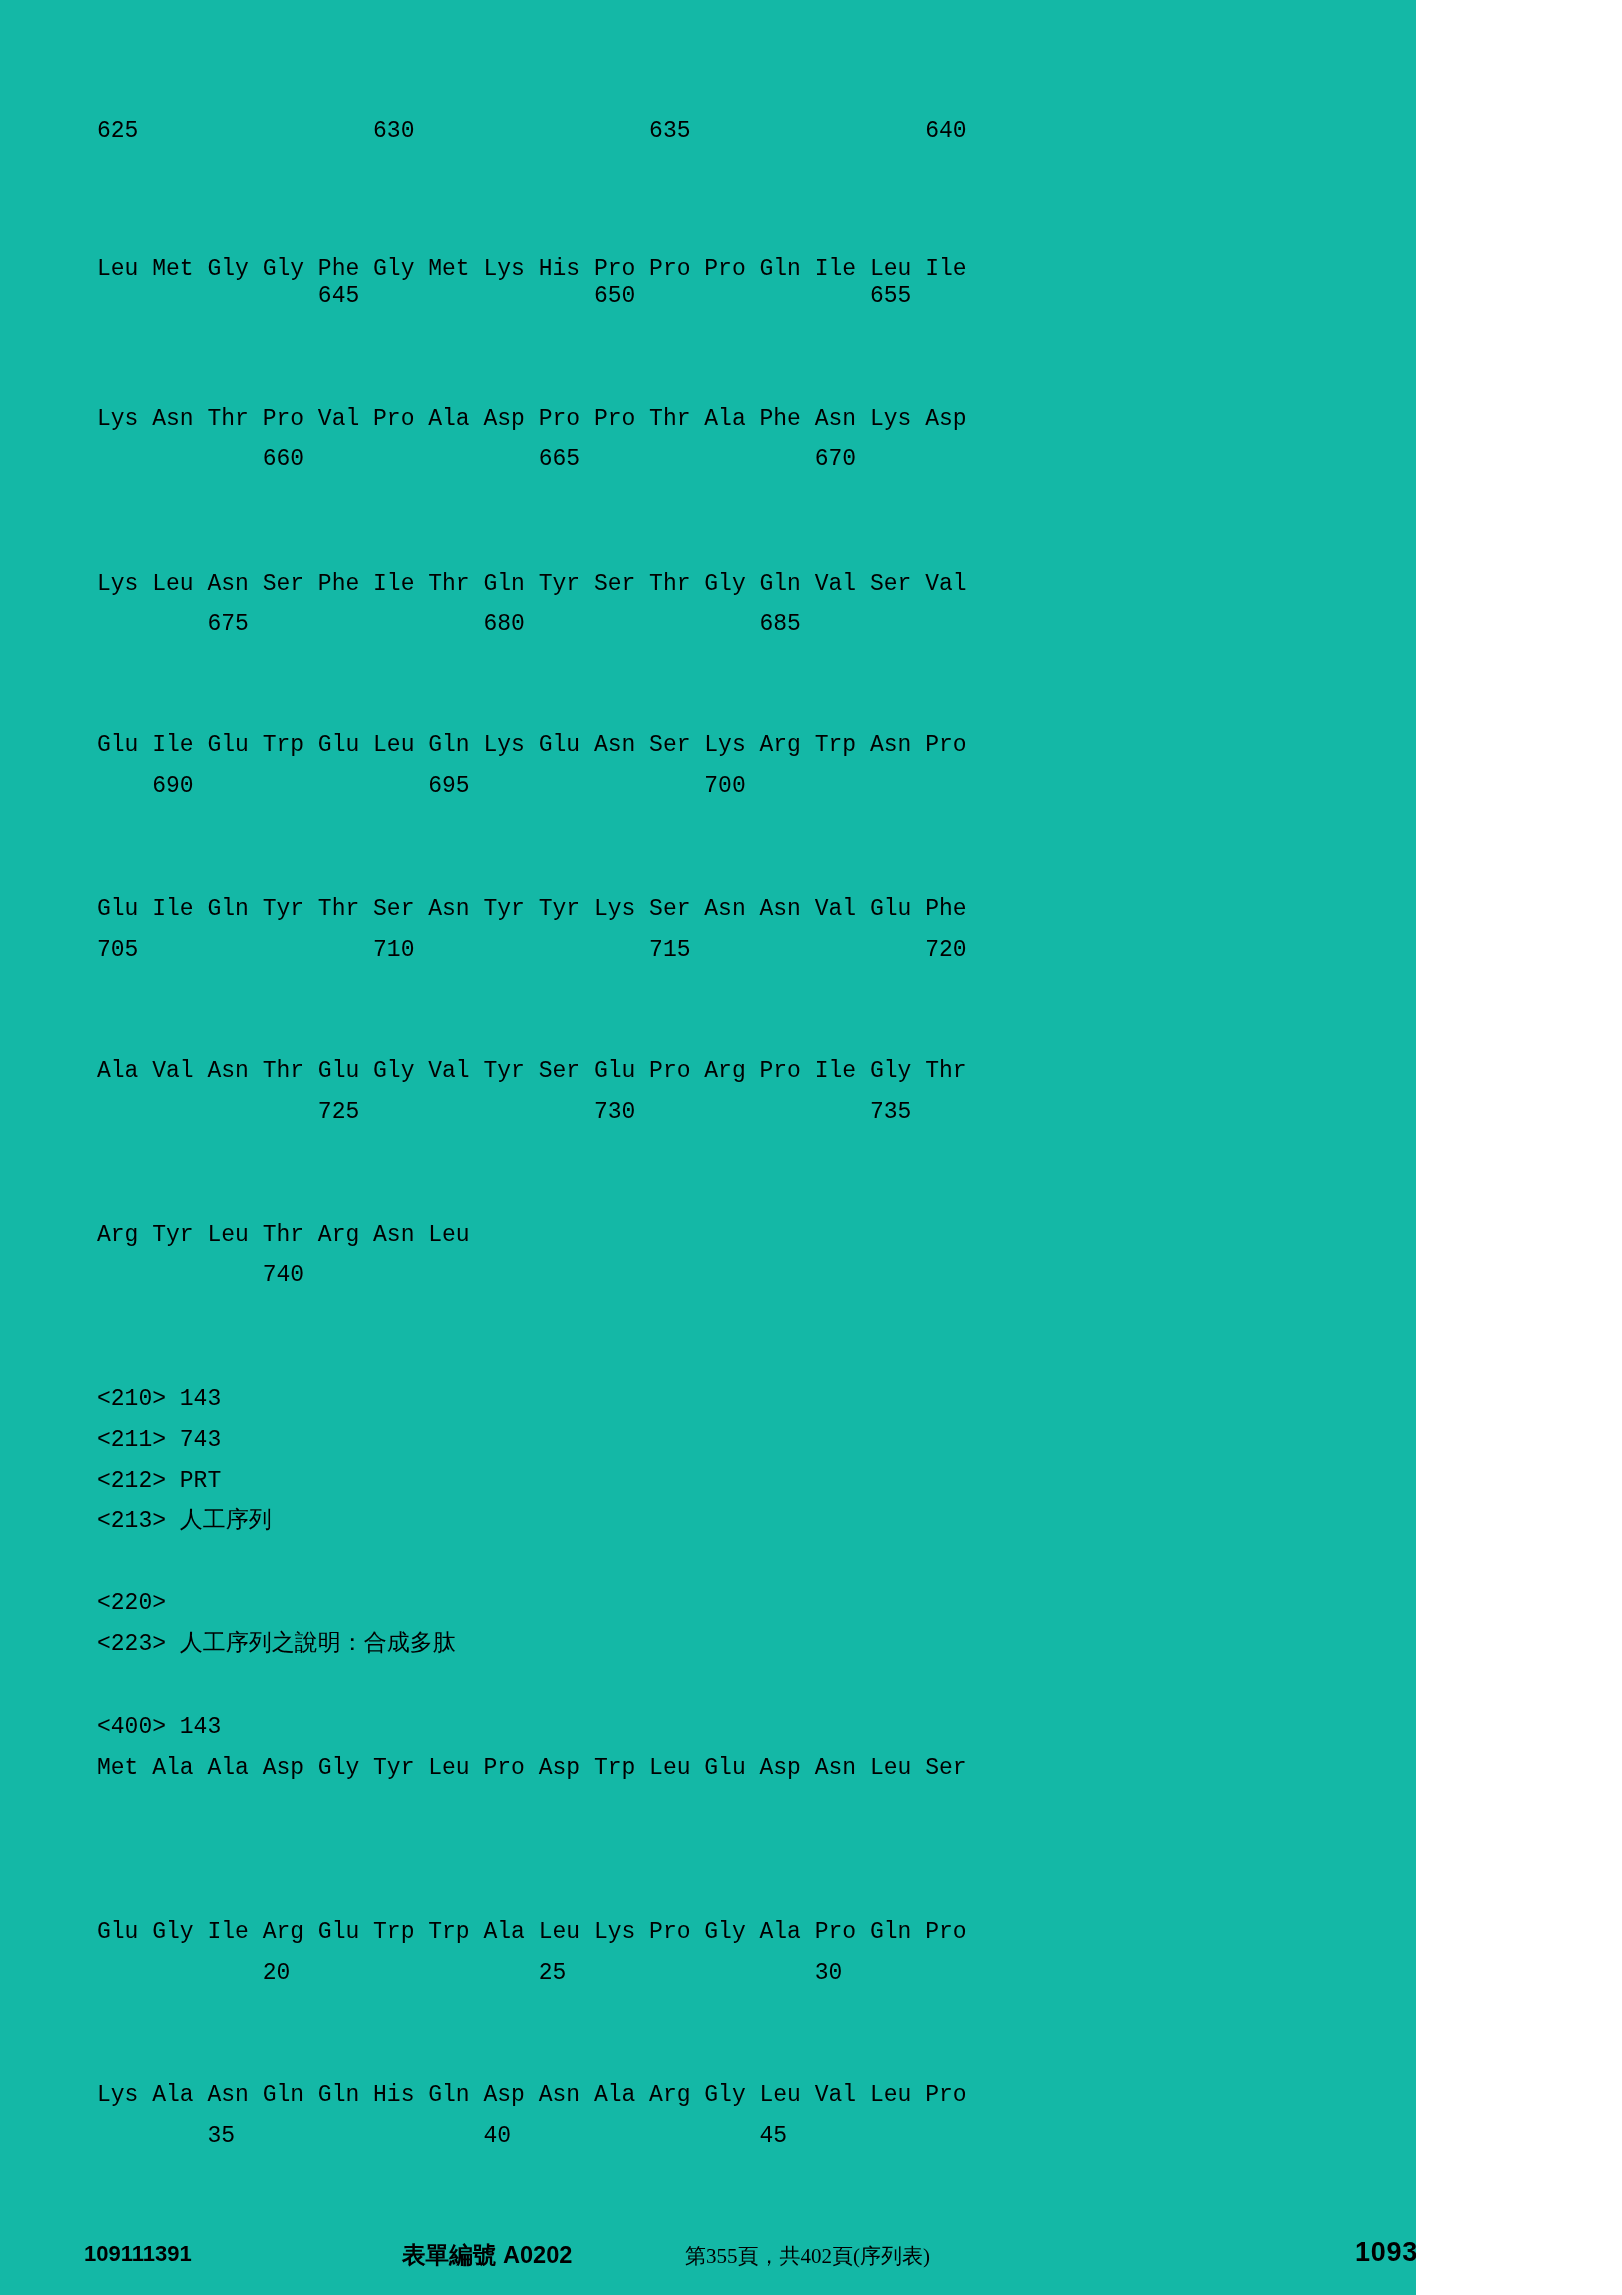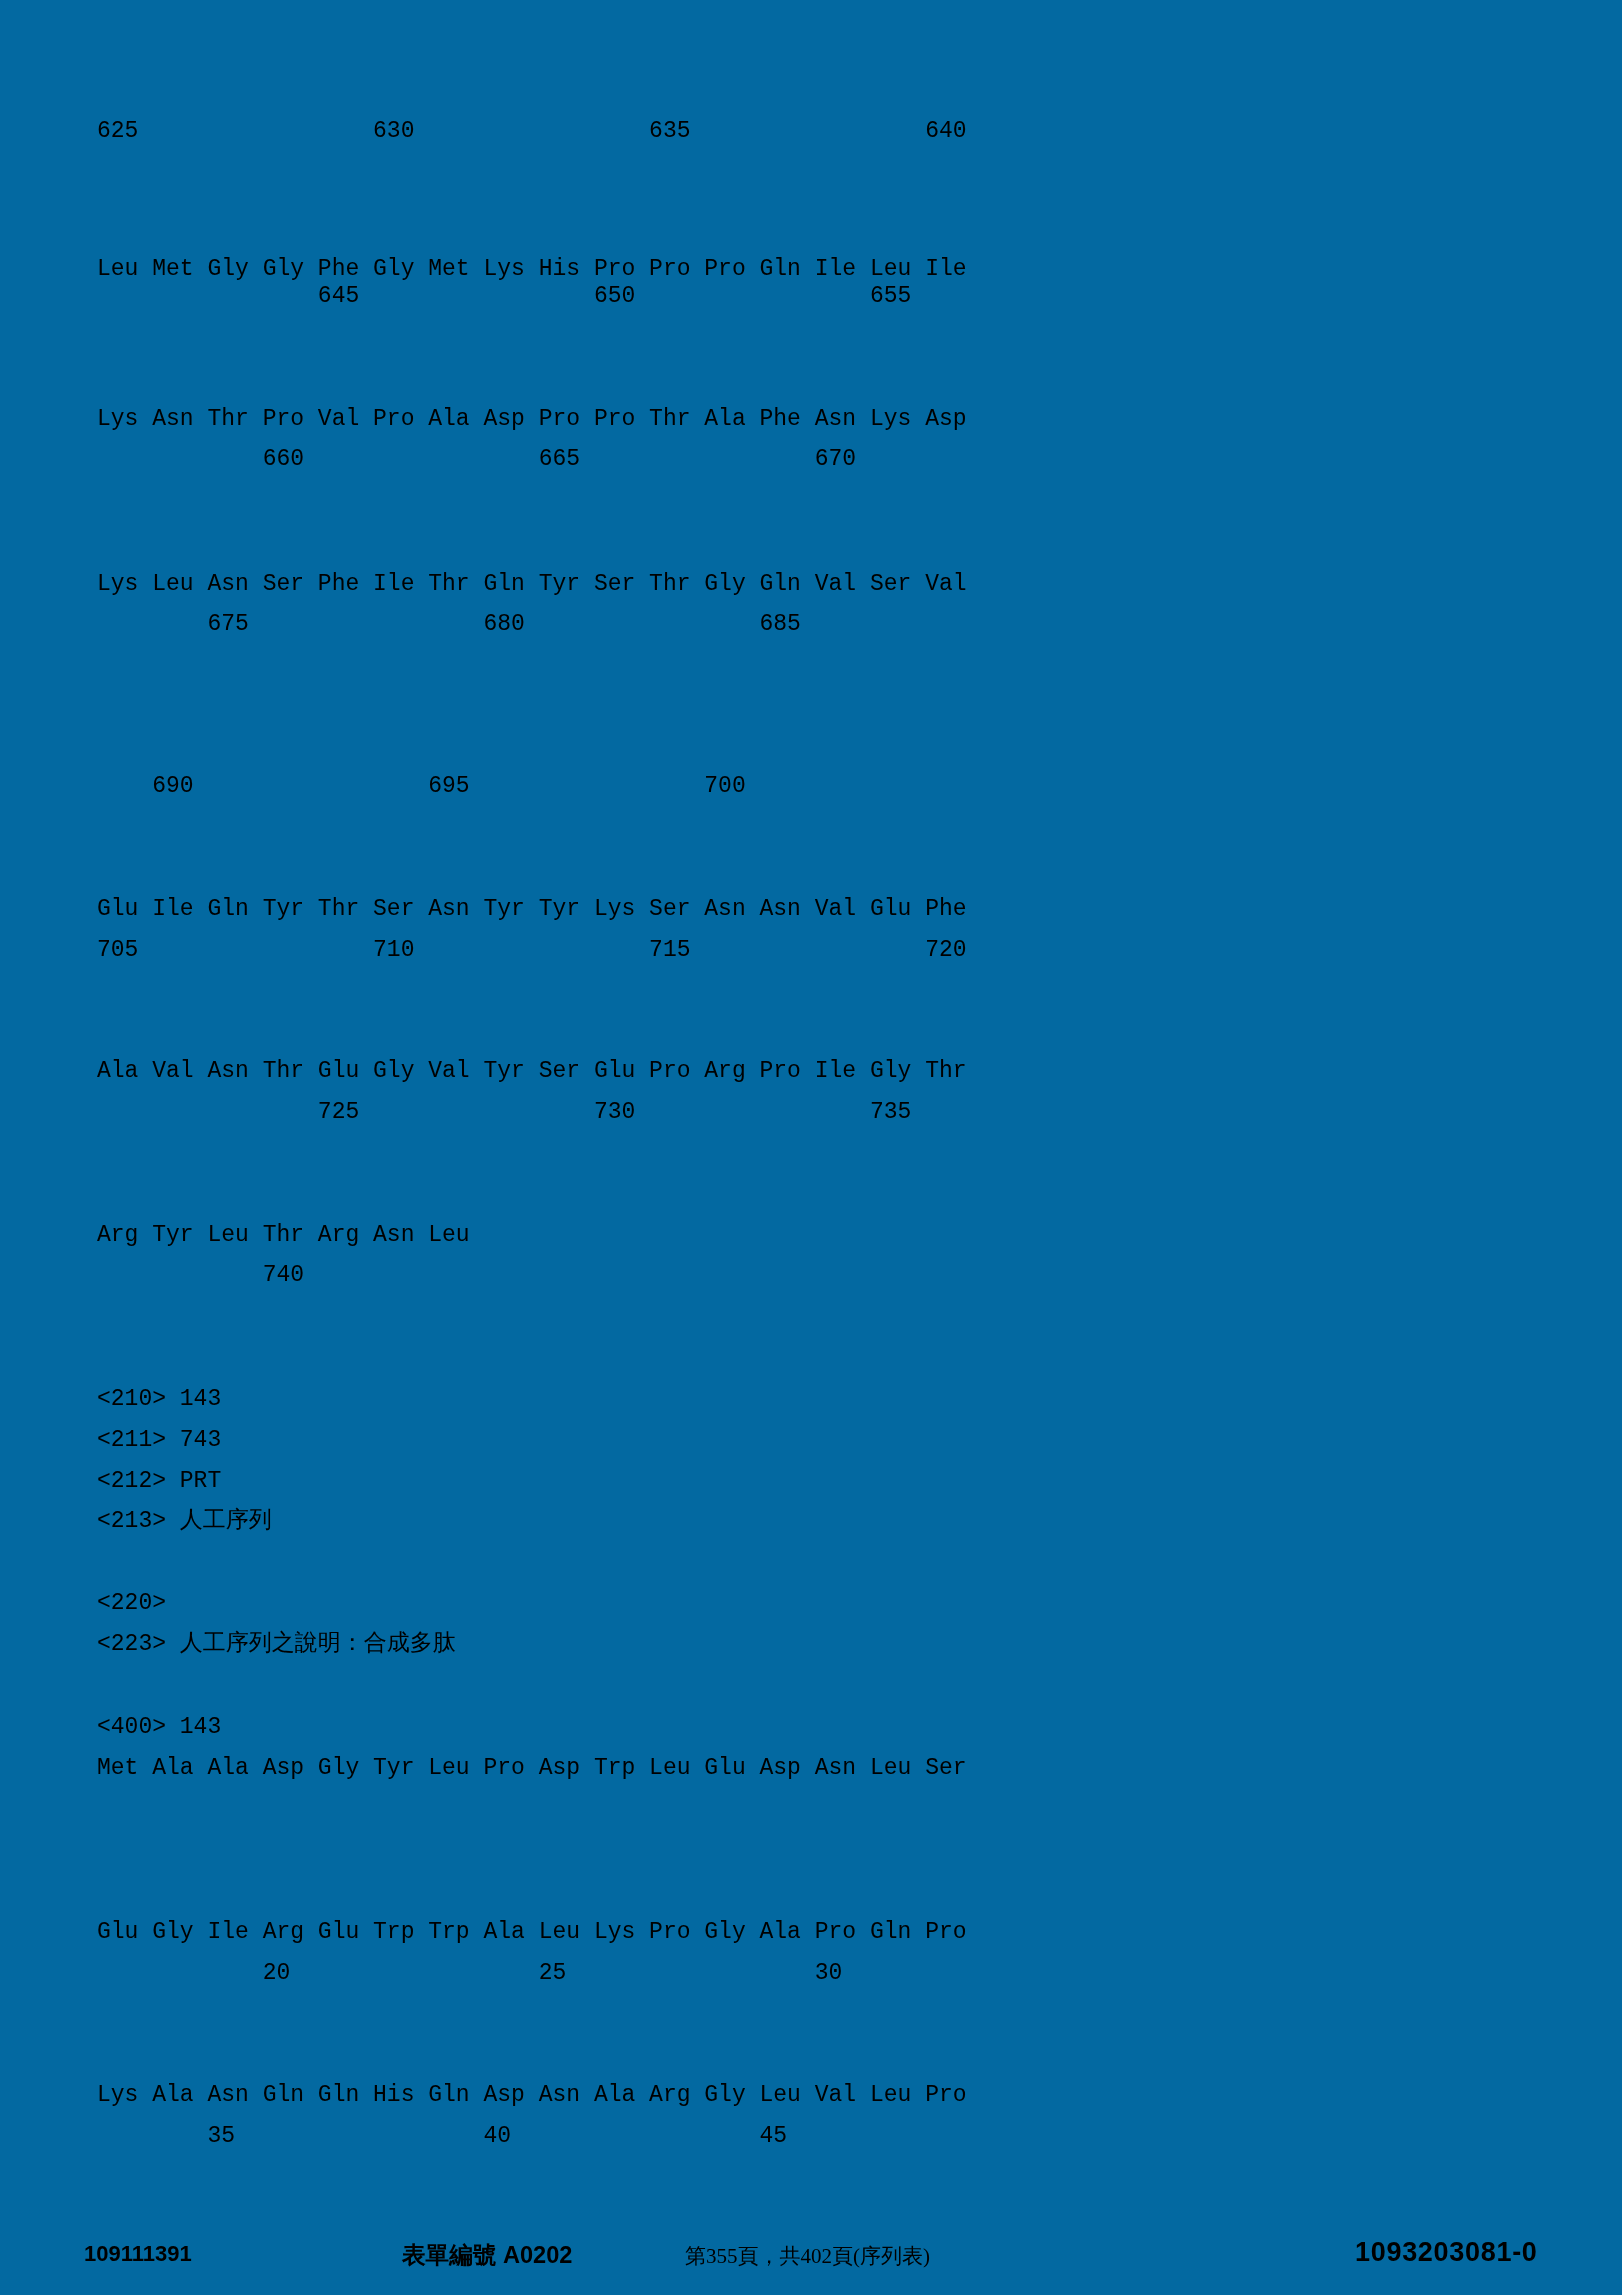--- a/index.html
+++ b/index.html
@@ -1,20 +1,20 @@
 <!DOCTYPE html>
 <html style="font-size:10.5px"><head>
 <meta charset="utf-8">
 <style>
   html, body { margin: 0; padding: 0; background: #ffffff; }
   .page {
     position: relative;
-    width: 1622px;
+    width: 1416px;
     height: 2295px;
-    background: #0369a1;
+    background: #14b8a6;
     overflow: hidden;
     font-family: "Liberation Mono", "DejaVu Sans Mono", monospace;
     color: #000000;
   }
   .mono {
     position: absolute;
     left: 97px;
     font-family: "Liberation Mono", "DejaVu Sans Mono", monospace;
     font-size: 23px;
     line-height: 26px;
@@ -40,20 +40,21 @@
 
   <div class="mono" style="top:256px">Leu Met Gly Gly Phe Gly Met Lys His Pro Pro Pro Gln Ile Leu Ile</div>
   <div class="mono" style="top:283px">                645                 650                 655</div>
 
   <div class="mono" style="top:406px">Lys Asn Thr Pro Val Pro Ala Asp Pro Pro Thr Ala Phe Asn Lys Asp</div>
   <div class="mono" style="top:446px">            660                 665                 670</div>
 
   <div class="mono" style="top:571px">Lys Leu Asn Ser Phe Ile Thr Gln Tyr Ser Thr Gly Gln Val Ser Val</div>
   <div class="mono" style="top:611px">        675                 680                 685</div>
 
+  <div class="mono" style="top:732px">Glu Ile Glu Trp Glu Leu Gln Lys Glu Asn Ser Lys Arg Trp Asn Pro</div>
   <div class="mono" style="top:773px">    690                 695                 700</div>
 
   <div class="mono" style="top:896px">Glu Ile Gln Tyr Thr Ser Asn Tyr Tyr Lys Ser Asn Asn Val Glu Phe</div>
   <div class="mono" style="top:937px">705                 710                 715                 720</div>
 
   <div class="mono" style="top:1058px">Ala Val Asn Thr Glu Gly Val Tyr Ser Glu Pro Arg Pro Ile Gly Thr</div>
   <div class="mono" style="top:1099px">                725                 730                 735</div>
 
   <div class="mono" style="top:1222px">Arg Tyr Leu Thr Arg Asn Leu</div>
   <div class="mono" style="top:1262px">            740</div>

